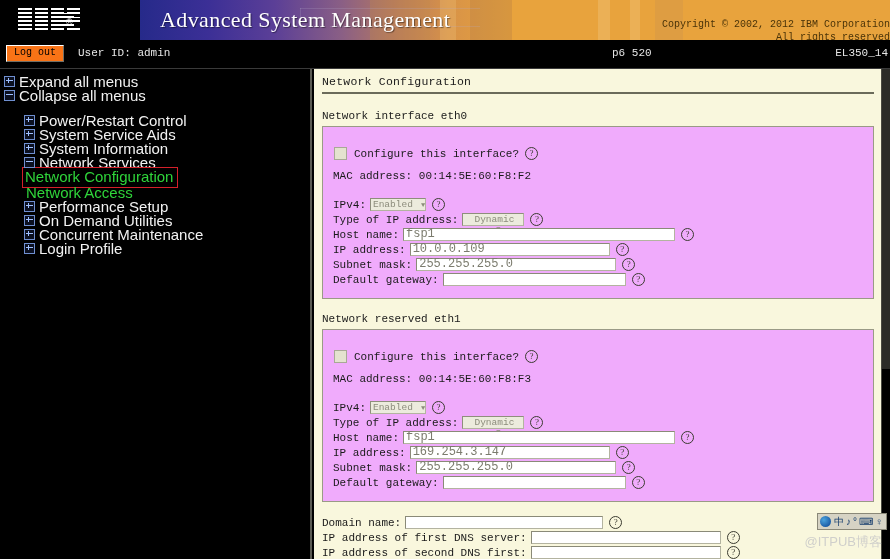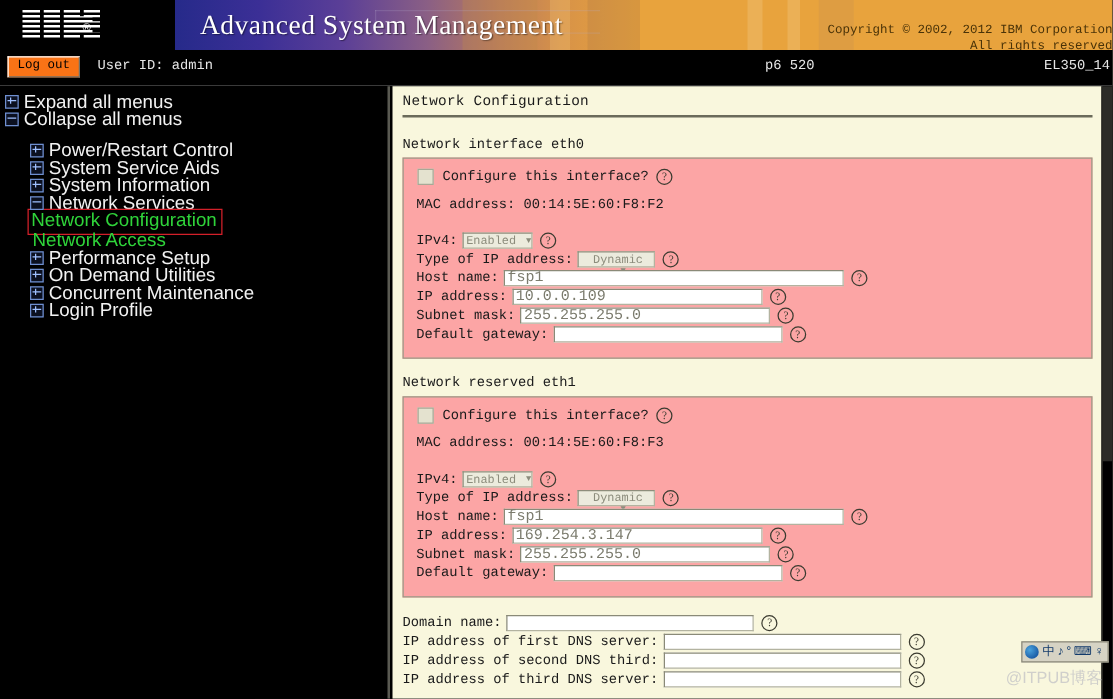--- a/index.html
+++ b/index.html
@@ -244,23 +244,23 @@
     border-bottom: 2px solid #6b6b5a;
     margin-bottom: 16px;
     letter-spacing: 0.2px;
   }
   .iface-heading {
     margin-bottom: 4px;
     font-size: 11px;
   }
   .iface-box {
     border: 1px solid #9a9a86;
-    padding: 8px 10px 10px 10px;
+    padding: 20px 10px 10px 10px;
     margin-bottom: 14px;
-    background: #fca5a5;
+    background: #f0abfc;
   }
   .cfg-row {
     display: flex;
     align-items: center;
     margin-bottom: 10px;
   }
   .cb {
     width: 11px; height: 11px;
     margin: 0 7px 0 1px;
     border: 1px solid #a8a896;
@@ -625,21 +625,21 @@
           <span class="field-label">Domain name:</span>
           <span class="inp w-dom empty"></span>
           <span class="help">?</span>
         </div>
         <div class="dns-row">
           <span class="field-label">IP address of first DNS server:</span>
           <span class="inp w-dns empty"></span>
           <span class="help">?</span>
         </div>
         <div class="dns-row">
-          <span class="field-label">IP address of second DNS third:</span>
+          <span class="field-label">IP address of second DNS first:</span>
           <span class="inp w-dns empty"></span>
           <span class="help">?</span>
         </div>
         <div class="dns-row">
           <span class="field-label">IP address of third DNS server:</span>
           <span class="inp w-dns empty"></span>
           <span class="help">?</span>
         </div>
       </div>
 

